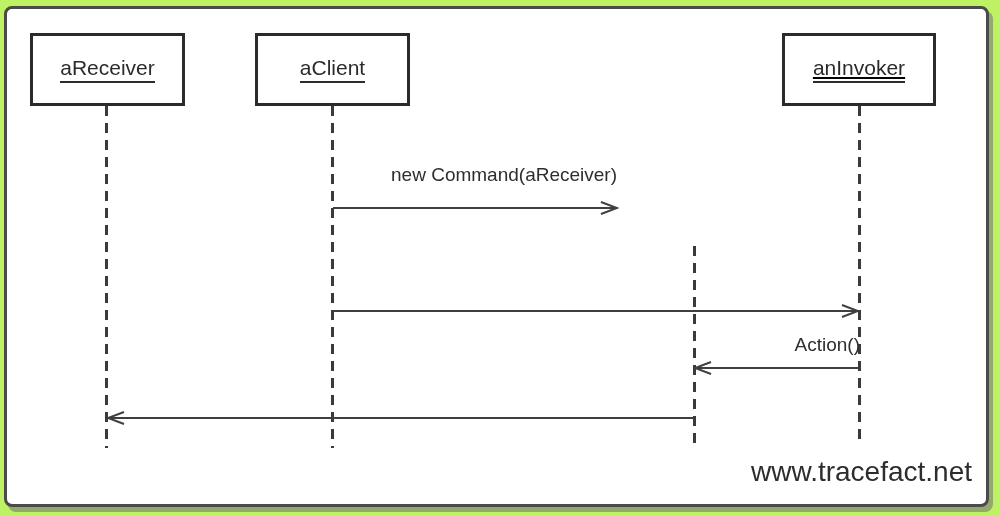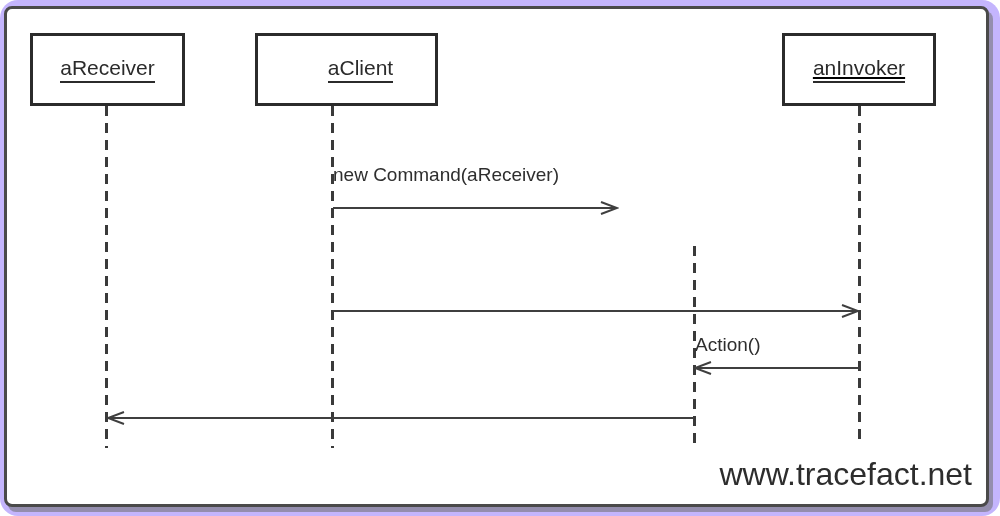--- a/index.html
+++ b/index.html
@@ -1,22 +1,21 @@
 <!DOCTYPE html>
 <html><head>
 <meta charset="utf-8">
 <style>
   html,body{margin:0;padding:0;background:#ffffff;}
   .canvas{
     position:relative;
     width:1000px;height:516px;
-    background:#c4b5fd;
+    background:#bef264;
     font-family:"Liberation Sans", sans-serif;
     overflow:hidden;
-    border-radius:18px;
   }
   .frame{
     position:absolute;
     left:4px;top:6px;width:979px;height:495px;
     border:3px solid #4a4a4a;
     border-radius:8px;
     background:#ffffff;
     box-shadow:4px 5px 0 rgba(110,110,110,0.55);
   }
   .obj-box{
@@ -49,28 +48,28 @@
     position:absolute;
     z-index:2;
   }
   .msg-arrowhead polyline{
     fill:none;stroke:#3f3f3f;stroke-width:2;
   }
   .msg-label{
     position:absolute;
     font-size:19px;
     color:#2e2e2e;
-    text-align:left;
+    text-align:right;
     white-space:nowrap;
     z-index:4;
   }
   .watermark{
     position:absolute;
     left:700px;top:456px;width:272px;
-    font-size:32px;
+    font-size:28px;
     color:#2d2d2d;
     text-align:right;
     white-space:nowrap;
     z-index:4;
   }
 </style>
 </head>
 <body>
 
 <div class="canvas">
@@ -78,21 +77,21 @@
   <div class="frame"></div>
 
   <div class="lifeline" style="left:105px;top:106px;height:342px;"></div>
   <div class="lifeline" style="left:331px;top:106px;height:342px;"></div>
   <div class="lifeline" style="left:693px;top:246px;height:202px;"></div>
   <div class="lifeline" style="left:858px;top:106px;height:338px;"></div>
 
   <div class="obj-box" style="left:30px;top:33px;width:149px;height:67px;">
     <span class="obj-label">aReceiver</span>
   </div>
-  <div class="obj-box" style="left:255px;top:33px;width:149px;height:67px;padding-left:28px;">
+  <div class="obj-box" style="left:255px;top:33px;width:149px;height:67px;">
     <span class="obj-label">aClient</span>
   </div>
   <div class="obj-box" style="left:782px;top:33px;width:148px;height:67px;text-decoration:underline;">
     <span class="obj-label">anInvoker</span>
   </div>
 
   <div class="msg-label" style="left:333px;top:164px;width:284px;">new Command(aReceiver)</div>
   <div class="msg-line" style="left:333px;top:207px;width:284px;"></div>
   <svg class="msg-arrowhead" style="left:599px;top:200px;" width="20" height="16">
     <polyline points="2,2 18,8 2,14"></polyline>

